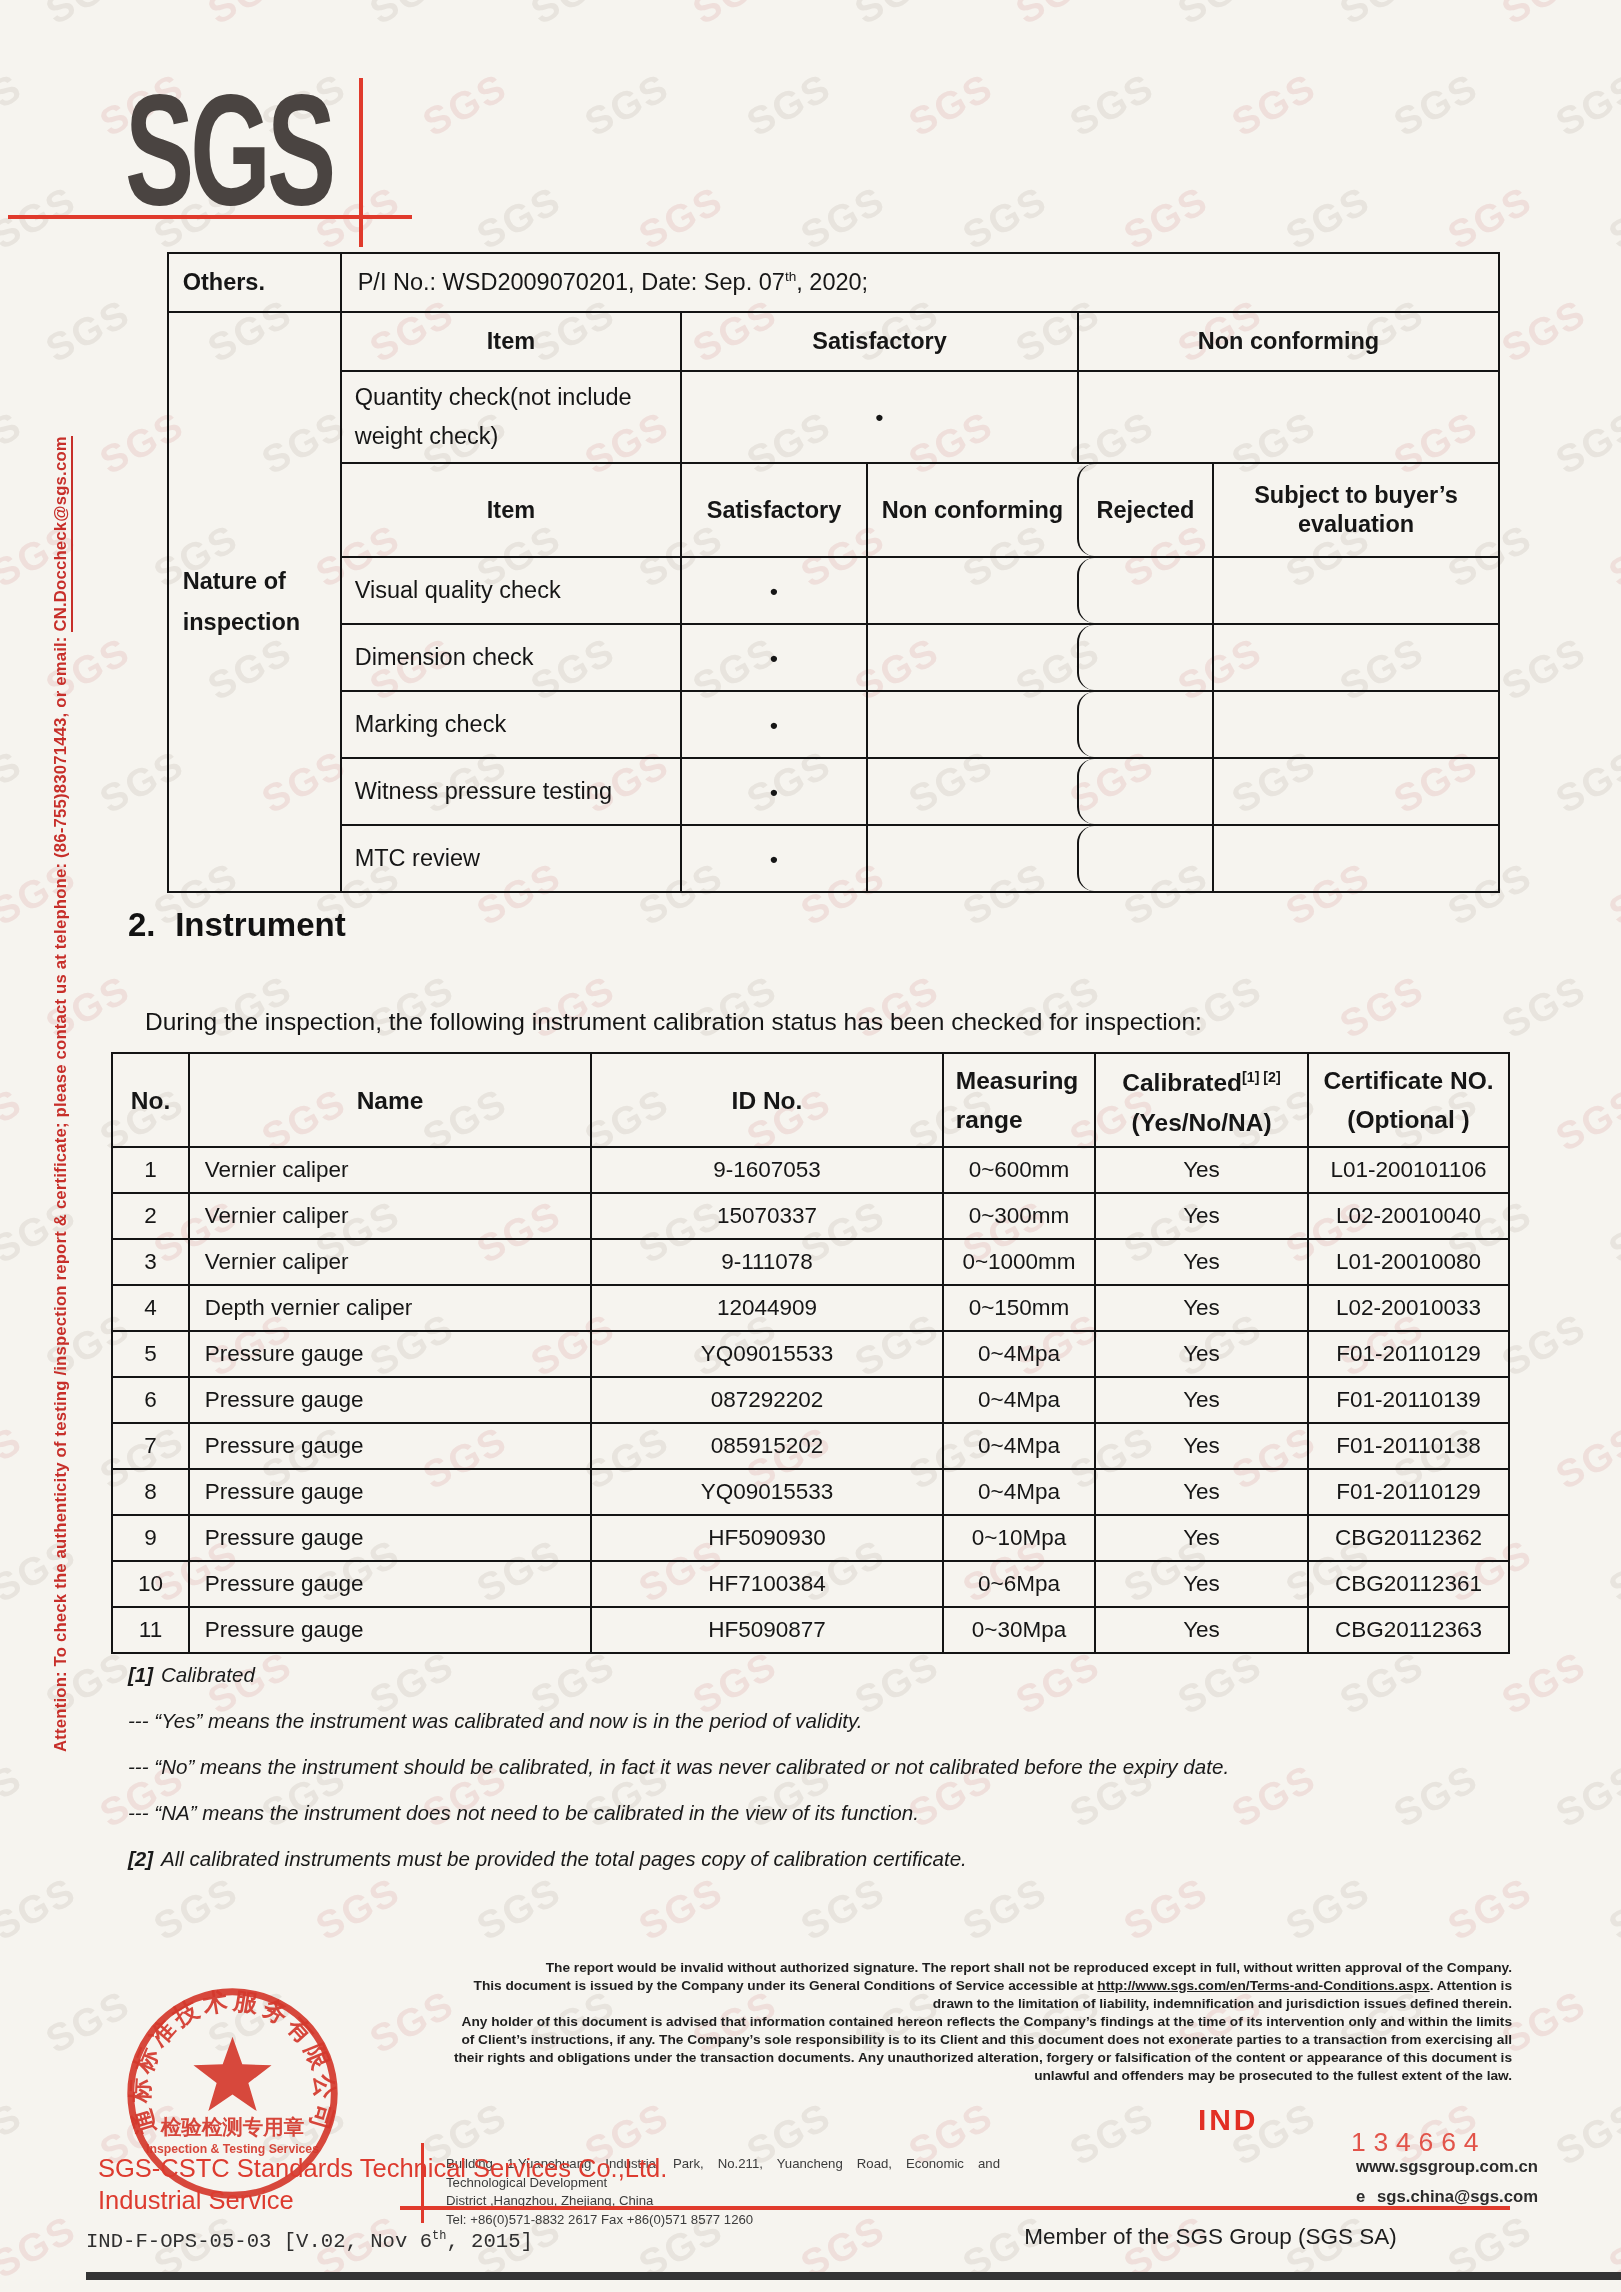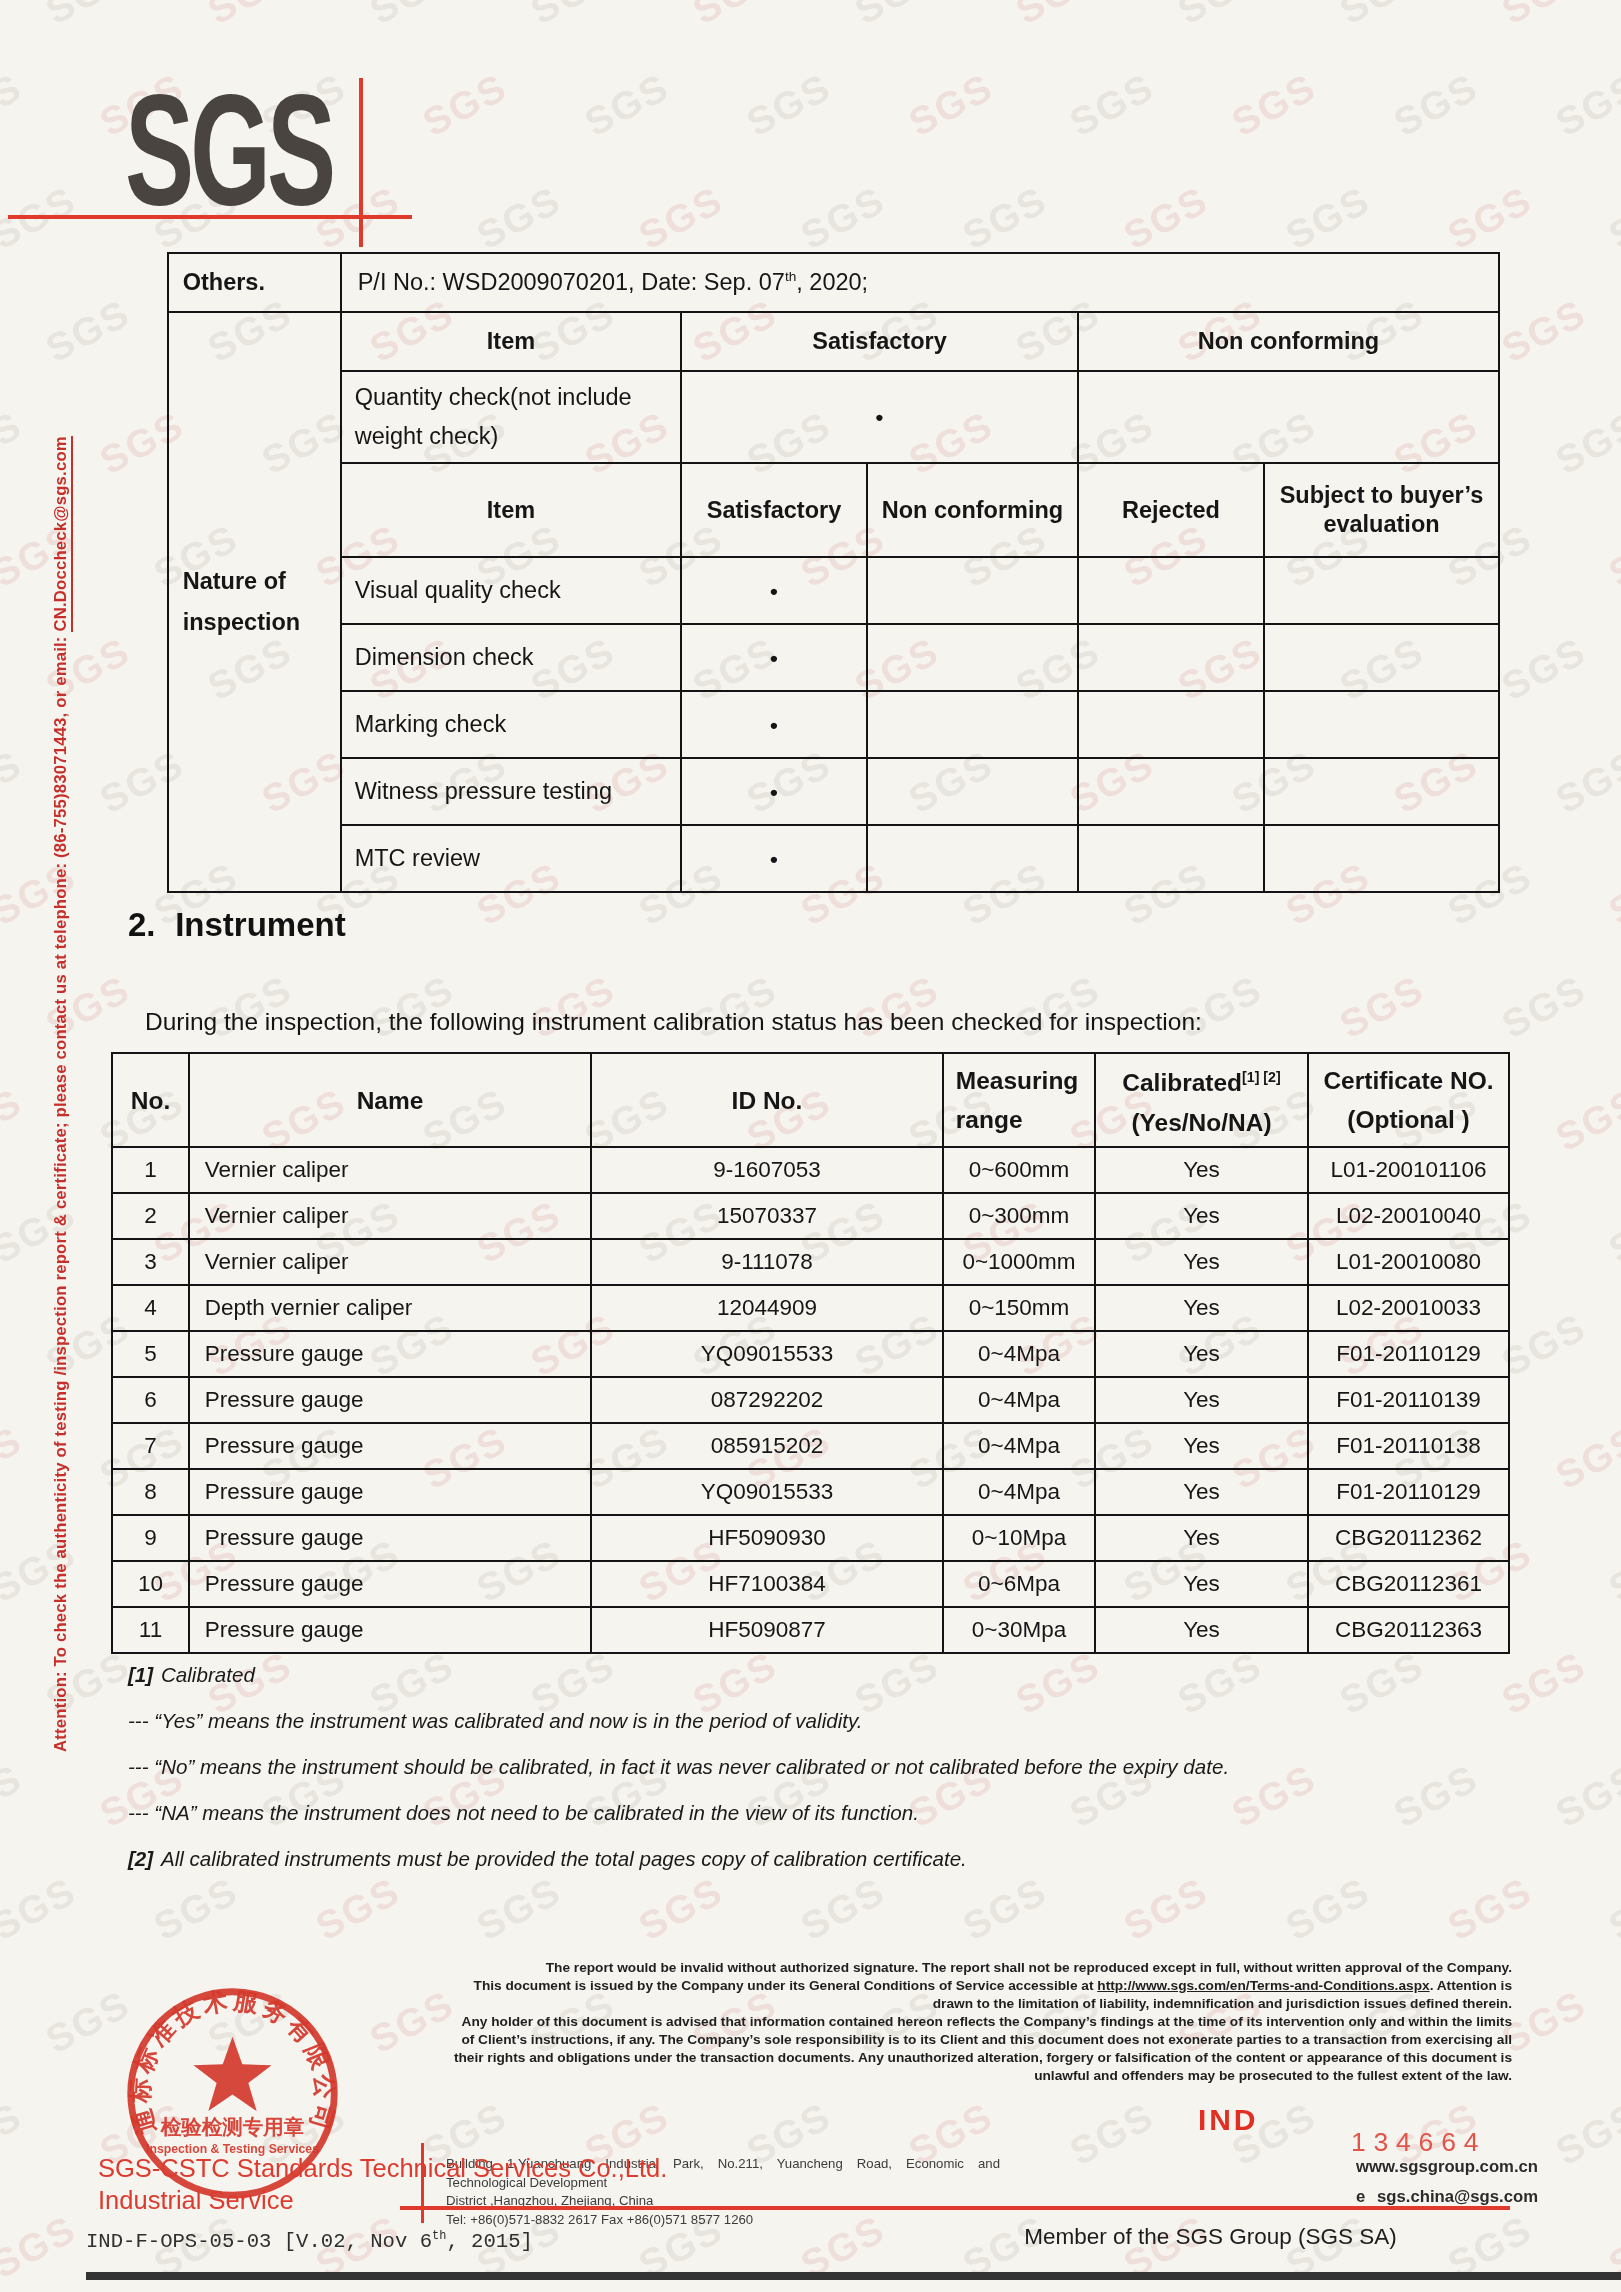--- a/index.html
+++ b/index.html
@@ -46,21 +46,21 @@
   .nested{flex:1;display:flex;flex-direction:column;}
   .sa-h{height:57px;}
   .sa-r{height:90px;}
   .sb-h{height:92px;}
   .nrow{height:65px;}
   .w-item{width:338px;}
   .w-satA{width:397px;}
   .w-ncA{flex:1;}
   .w-satB{width:186px;}
   .w-ncB{width:211px;}
-  .w-rej{width:186px;}
+  .w-rej{width:135px;border-radius:17px;}
   .w-subj{flex:1;}
 
   
   .sec-head{position:absolute;left:128px;top:906px;font-size:33px;font-weight:bold;color:#121212;}
   .sec-head .no{display:inline-block;margin-right:19.6px;}
   .intro{position:absolute;left:145px;top:1008px;font-size:24.5px;color:#141414;}
 
   
   .tbl-ins{position:absolute;left:111px;top:1052px;width:1399px;border:2.9px solid #141414;box-sizing:border-box;}
   .i-hrow{display:flex;height:92px;}

